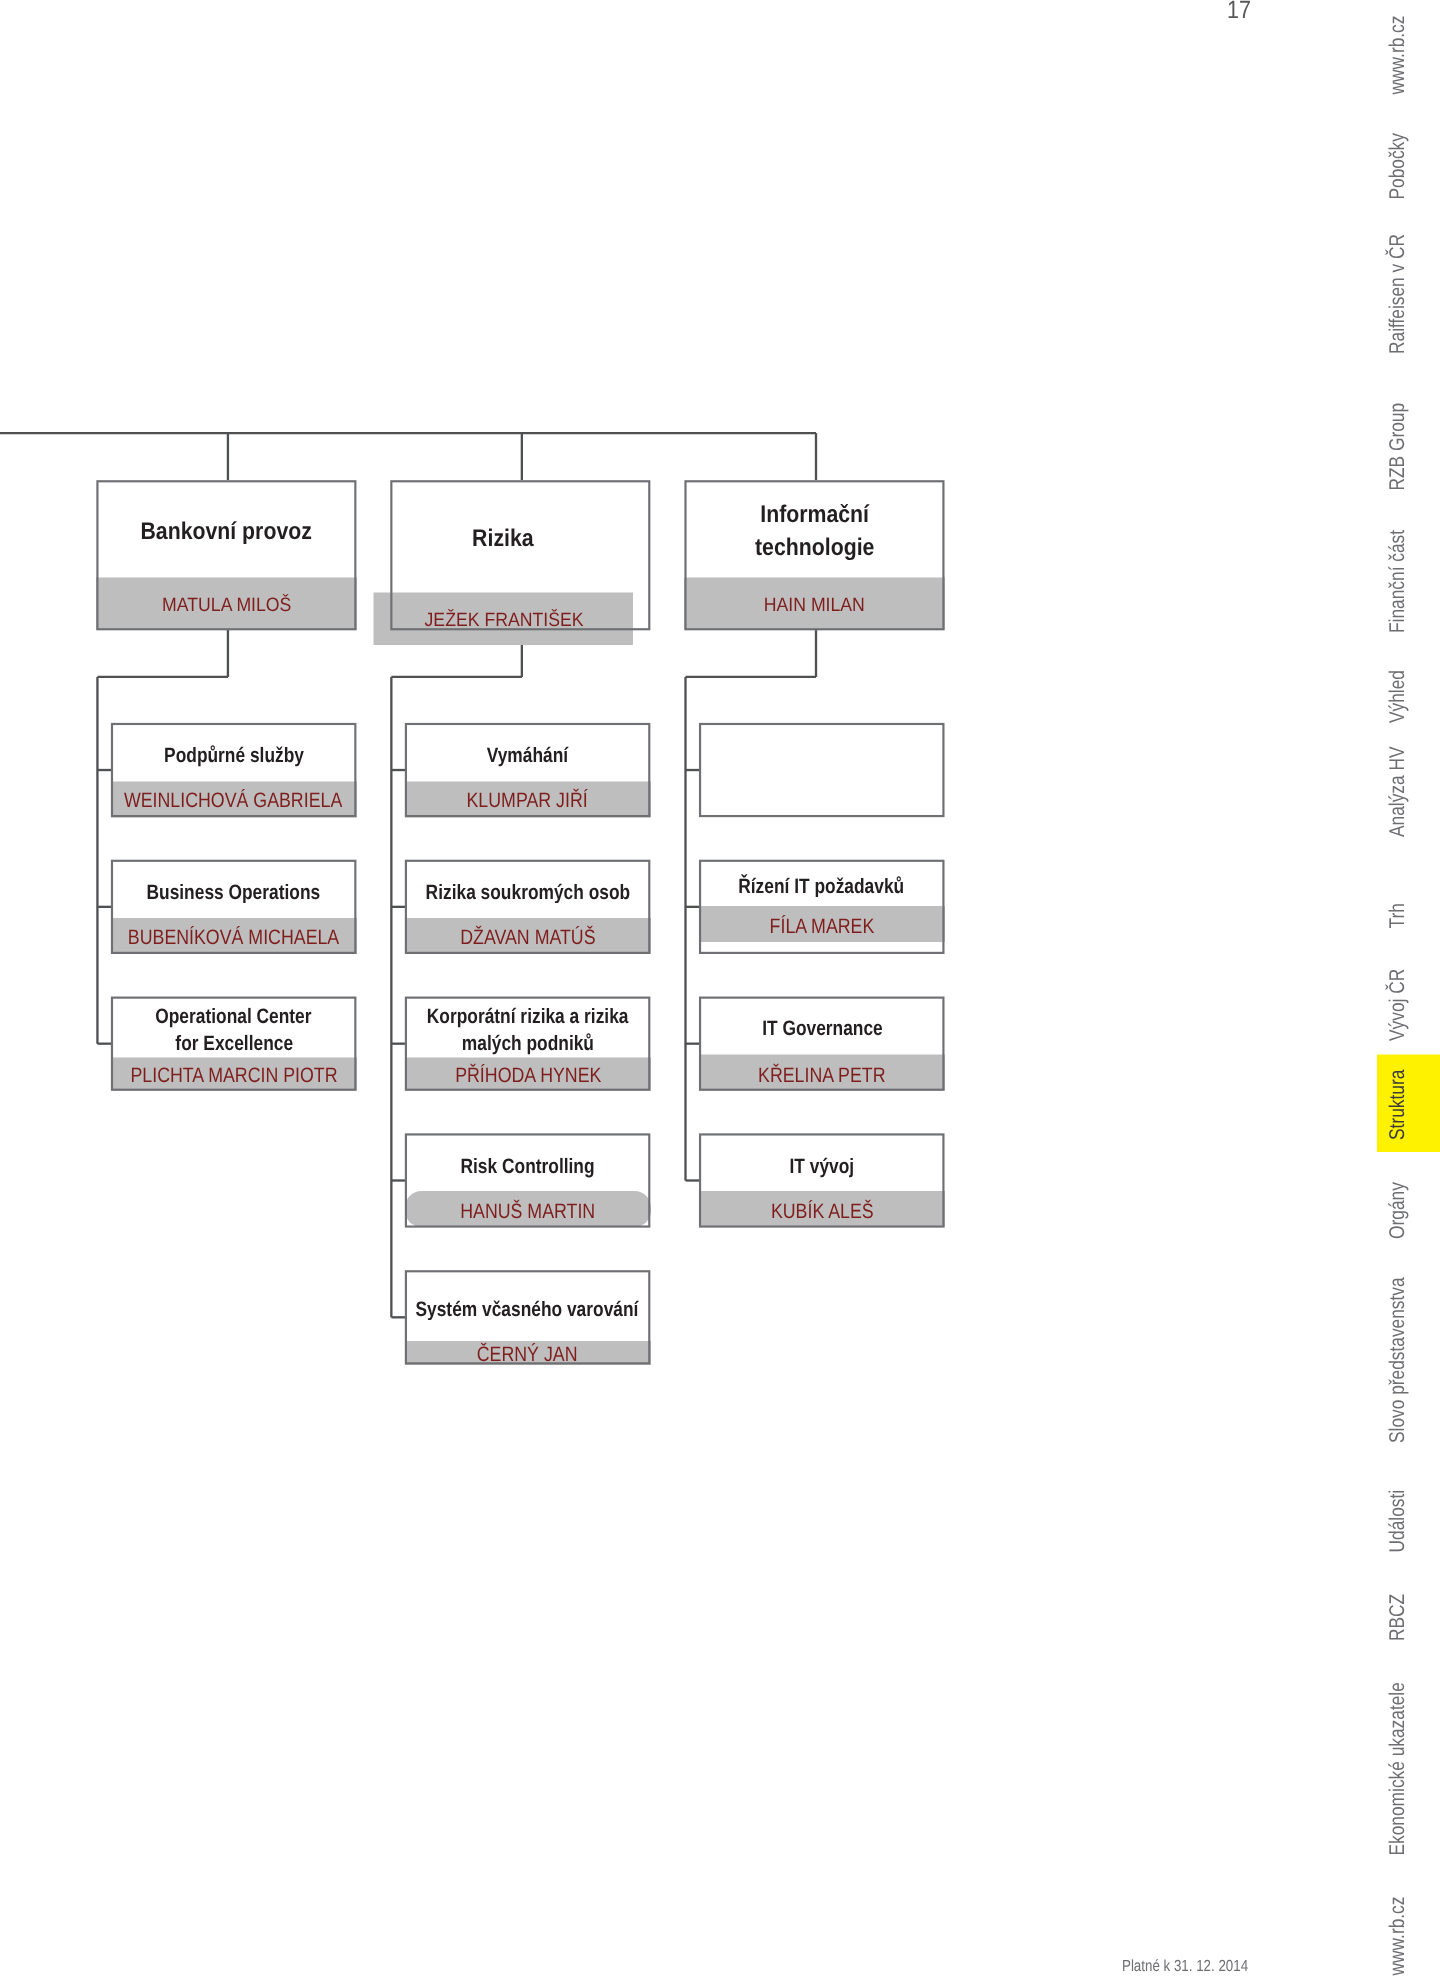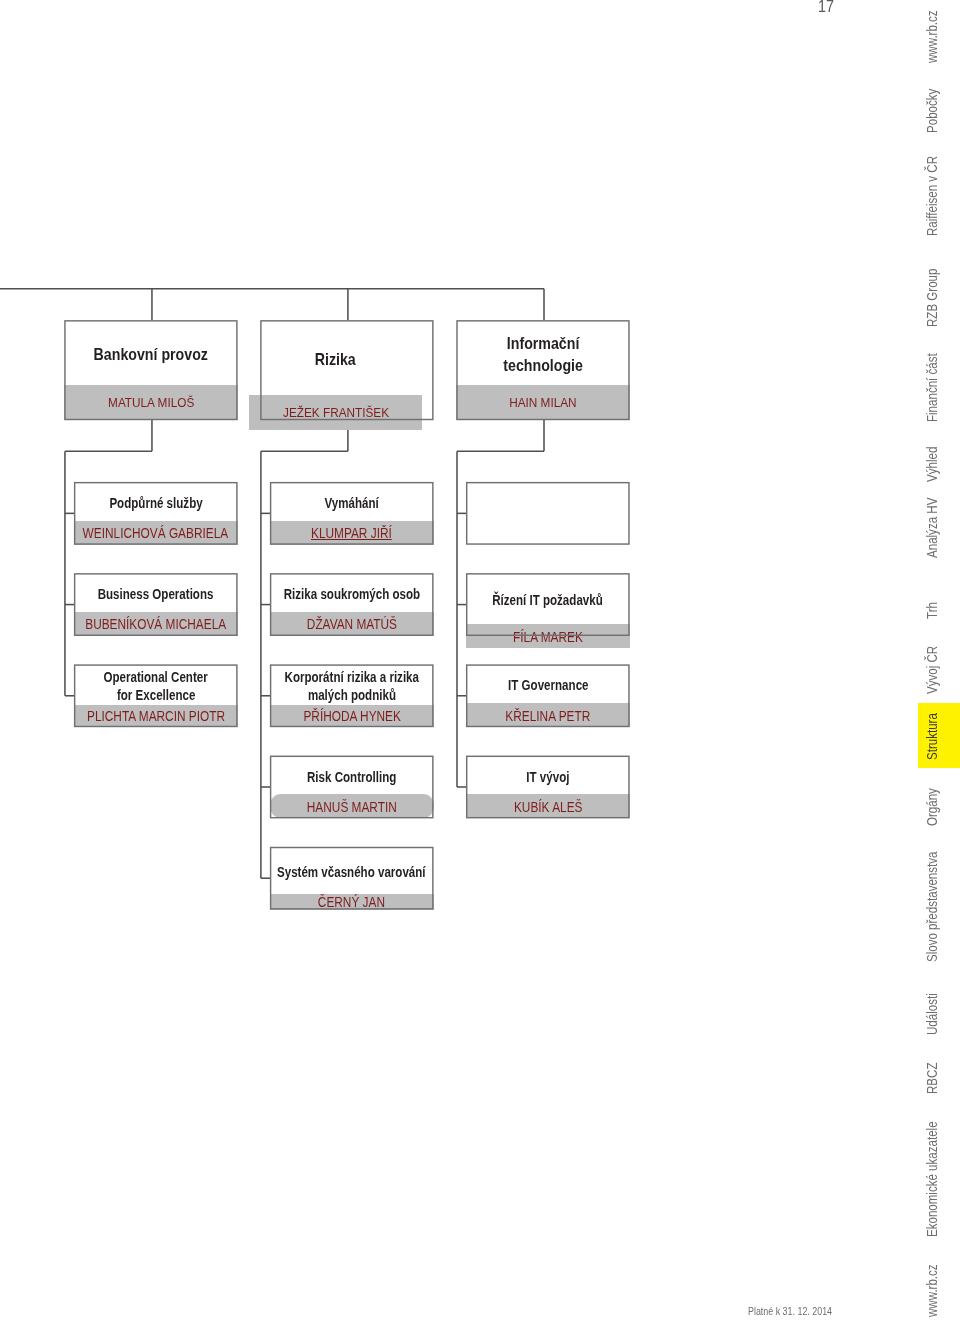--- a/index.html
+++ b/index.html
@@ -132,21 +132,21 @@
           <span>Rizika</span>
         </div>
         <div class="name" style="height: 35.225px;">
           <span>JEŽEK FRANTIŠEK</span>
         </div>
       </div>
       <div class="box l2" style="left:269.87499999999994px;top:481.92499999999995px;width:163.7px;height:62.84999999999998px;">
         <div class="title">
           <span>Vymáhání</span>
         </div>
-        <div class="name" style="height: 24.225px; text-decoration: underline;">
+        <div class="name" style="height: 24.225px;">
           <span>KLUMPAR JIŘÍ</span>
         </div>
       </div>
       <div class="box l2" style="left:269.87499999999994px;top:573.14px;width:163.7px;height:62.84999999999998px;">
         <div class="title">
           <span>Rizika soukromých osob</span>
         </div>
         <div class="name" style="height: 24.225px;">
           <span>DŽAVAN MATÚŠ</span>
         </div>
@@ -178,21 +178,21 @@
       </div>
       <div class="box l1" style="left:456.275px;top:320.125px;width:173.39999999999998px;height:100.09999999999998px;">
         <div class="title">
           <span>Informační</span>
           <span>technologie</span>
         </div>
         <div class="name" style="height: 35.225px;">
           <span>HAIN MILAN</span>
         </div>
       </div>
-      <div class="box l2" style="left:465.97499999999997px;top:573.14px;width:163.70000000000005px;height:75px;">
+      <div class="box l2" style="left:465.97499999999997px;top:573.14px;width:163.70000000000005px;height:55px;">
         <div class="title">
           <span>Řízení IT požadavků</span>
         </div>
         <div class="name" style="height: 24.225px;">
           <span>FÍLA MAREK</span>
         </div>
       </div>
       <div class="box l2" style="left:465.97499999999997px;top:664.3549999999999px;width:163.70000000000005px;height:62.850000000000094px;">
         <div class="title">
           <span>IT Governance</span>

